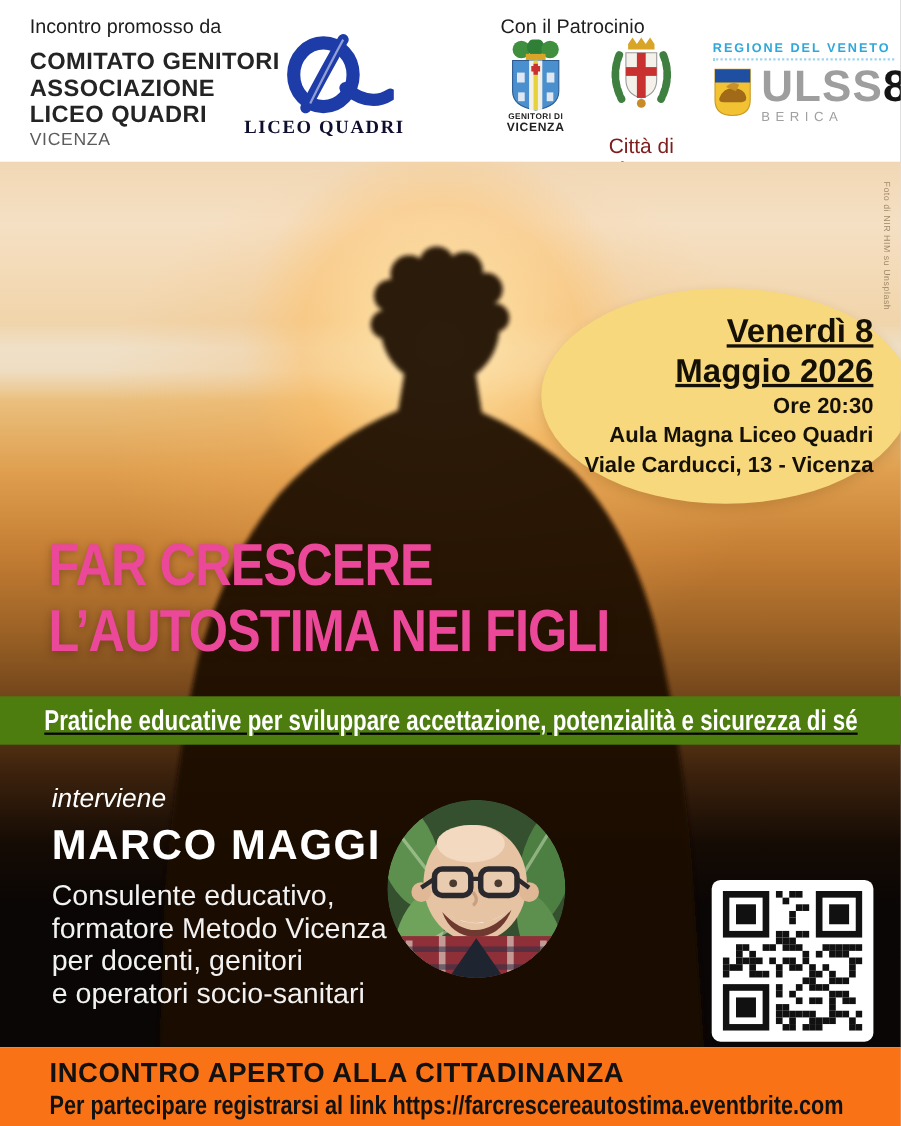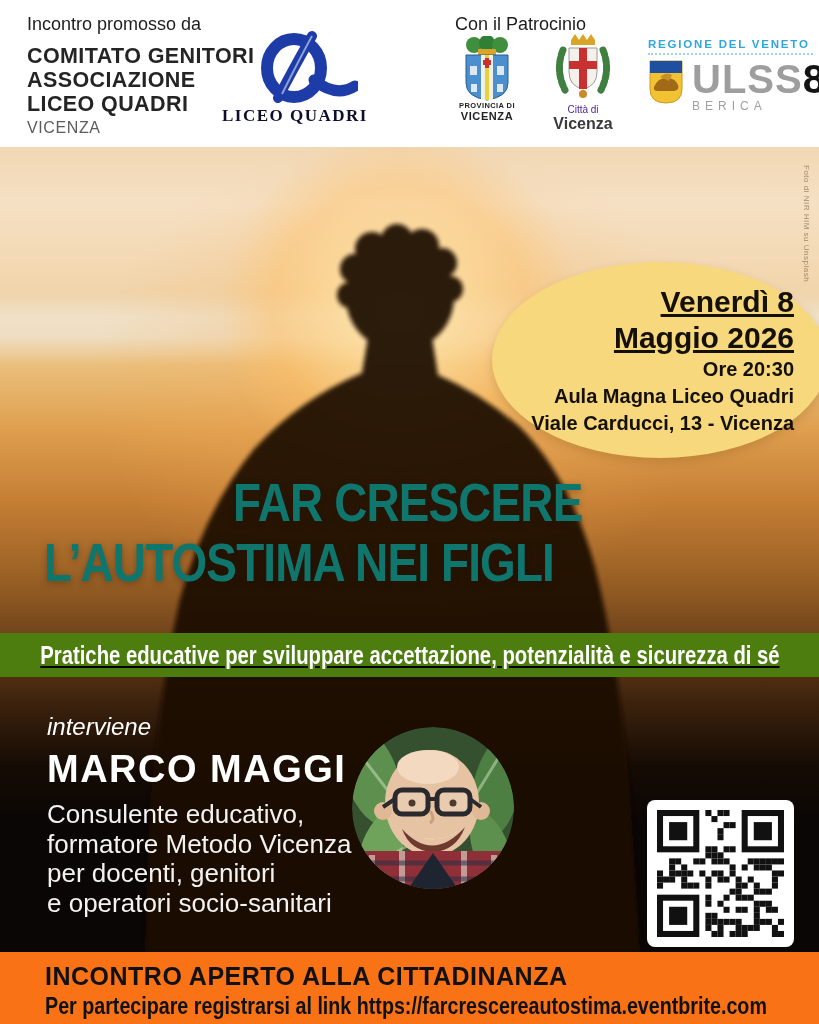--- a/index.html
+++ b/index.html
@@ -15,26 +15,26 @@
   .assoc .b{ font-weight:bold; font-size:21.5px; line-height:24px; letter-spacing:.4px; }
   .assoc .city{ font-size:16px; color:#5c5c5c; letter-spacing:.6px; margin-top:3px; }
   .liceo-logo{ position:absolute; left:238px; top:30px; }
   .liceo-text{ position:absolute; left:210px; top:106px; width:170px; text-align:center;
                font-family:"Liberation Serif", serif; font-size:17px; letter-spacing:1.5px;
                color:#0e0e2e; font-weight:bold; }
   .crest{ position:absolute; }
   .crest-cap{ position:absolute; text-align:center; color:#222; }
   .prov-cap1{ font-size:7.5px; font-weight:bold; letter-spacing:.4px; }
   .prov-cap2{ font-size:11px; font-weight:bold; letter-spacing:.6px; }
-  .citta-cap1{ font-size:10px; color:#4c1d95; }
+  .citta-cap1{ font-size:19px; color:#7f1d1d;margin-top:19px; }
   .citta-cap2{ font-size:16px; font-weight:bold; color:#3a3a3a; }
   .ulss{ position:absolute; left:648px; top:38px; width:165px; }
   .ulss-region{ font-size:11.5px; font-weight:bold; letter-spacing:1.8px; color:#2fa7dc;
                 border-bottom:2px dotted #9fd3ec; padding-bottom:3px; white-space:nowrap; }
-  .ulss-row{ display:flex; align-items:flex-start; margin-top:4px; }
+  .ulss-row{ display:flex; align-items:center; margin-top:4px; }
   .ulss-word{ font-size:40px; font-weight:bold; line-height:40px; letter-spacing:1px; }
   .ulss-grey{ color:#9e9e9e; } .ulss-black{ color:#141414; }
   .ulss-sub{ font-size:12px; letter-spacing:5px; color:#a0a0a0; margin-top:0px; }
 
   
   .photo{ position:absolute; left:0; top:147px; width:819px; height:805px;
     background:
       radial-gradient(circle 230px at 400px 165px, rgba(255,234,178,.92), rgba(255,195,105,.40) 55%, rgba(255,180,90,0) 78%),
       radial-gradient(ellipse 430px 340px at 400px 235px, rgba(248,178,92,.45), rgba(248,178,92,0) 72%),
       linear-gradient(180deg, rgba(240,233,220,0) 18%, rgba(240,233,220,.65) 21%, rgba(240,233,220,.65) 23.5%, rgba(240,233,220,0) 27%),
@@ -48,22 +48,22 @@
                  font-size:8px; color:#a08a6a; letter-spacing:.5px; }
 
   
   .oval{ position:absolute; left:492px; top:262px; width:336px; height:196px;
          background:#f7d87c; border-radius:50%; box-shadow:0 4px 10px rgba(90,60,10,.18); }
   .oval-text{ position:absolute; right:34px; top:22px; text-align:right; color:#151005; }
   .oval-date{ font-size:30px; font-weight:bold; line-height:36px; white-space:nowrap;text-decoration:underline; }
   .oval-info{ font-size:20px; font-weight:bold; line-height:27px; white-space:nowrap; }
 
   
-  .title{ position:absolute; left:44px; top:472px; color:#0f766e; font-weight:bold;
-          font-size:54px; line-height:60px; text-shadow:0 2px 8px rgba(40,20,5,.35);text-align:right; }
+  .title{ position:absolute; left:44px; top:484px; color:#ec4899; font-weight:bold;
+          font-size:54px; line-height:60px; text-shadow:0 2px 8px rgba(40,20,5,.35); }
   .title .cond{ display:inline-block; transform:scaleX(.85); transform-origin:0 50%;
                 white-space:nowrap; letter-spacing:-1px; }
   .redbar{ position:absolute; left:0; top:633px; width:819px; height:44px; background:#4d7c0f;
            display:flex; align-items:center; justify-content:center;text-decoration:underline; }
   .redbar .cond-c{ display:inline-block; transform:scaleX(.78); transform-origin:50% 50%;
                    white-space:nowrap; color:#fff; font-weight:bold; font-size:26px; }
 
   
   .speaker{ position:absolute; left:47px; top:712px; color:#ffffff; }
   .interviene{ font-style:italic; font-size:24px; line-height:30px; }
@@ -120,21 +120,21 @@
       <rect x="23" y="19" width="12" height="45" fill="#f2efe6"></rect>
       <rect x="27" y="19" width="4" height="45" fill="#e6d23c"></rect>
       <path d="M25 24 h8 v5 h-8 Z M27 22 h4 v10 h-4 Z" fill="#c93030"></path>
       <rect x="12" y="30" width="7" height="9" fill="#dfe8f2"></rect>
         <rect x="39" y="30" width="7" height="9" fill="#dfe8f2"></rect>
       <rect x="13" y="48" width="6" height="8" fill="#dfe8f2"></rect>
         <rect x="39" y="48" width="6" height="8" fill="#dfe8f2"></rect>
     </svg>
   </div>
   <div class="crest-cap" style="left:444px; top:101px; width:86px;">
-    <div class="prov-cap1">PROVINCIA DI</div>
+    <div class="prov-cap1">GENITORI DI</div>
     <div class="prov-cap2">VICENZA</div>
   </div>
 
   <div class="crest" style="left:553px; top:32px;">
     <svg width="60" height="70" viewBox="0 0 60 70">
       <path d="M18 8 l4 -6 4 6 4 -6 4 6 4 -6 4 6 v5 h-24 Z" fill="#d8a528"></path>
       <path d="M10 18 Q2 38 12 58" fill="none" stroke="#3f7f3f" stroke-width="7" stroke-linecap="round" stroke-dasharray="5 3"></path>
       <path d="M50 18 Q58 38 48 58" fill="none" stroke="#3f7f3f" stroke-width="7" stroke-linecap="round" stroke-dasharray="5 3"></path>
       <path d="M16 16 h28 v24 q0 14 -14 17 q-14 -3 -14 -17 Z" fill="#f4f1ea" stroke="#9a9a9a"></path>
       <rect x="26" y="16" width="8" height="41" fill="#c93030"></rect>

